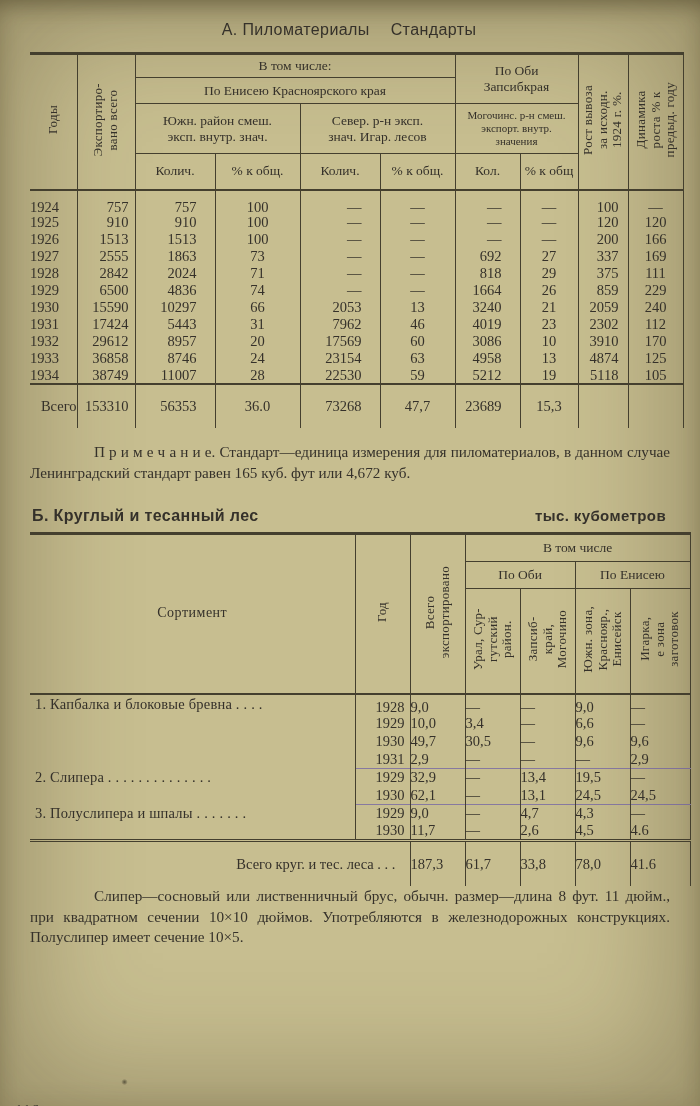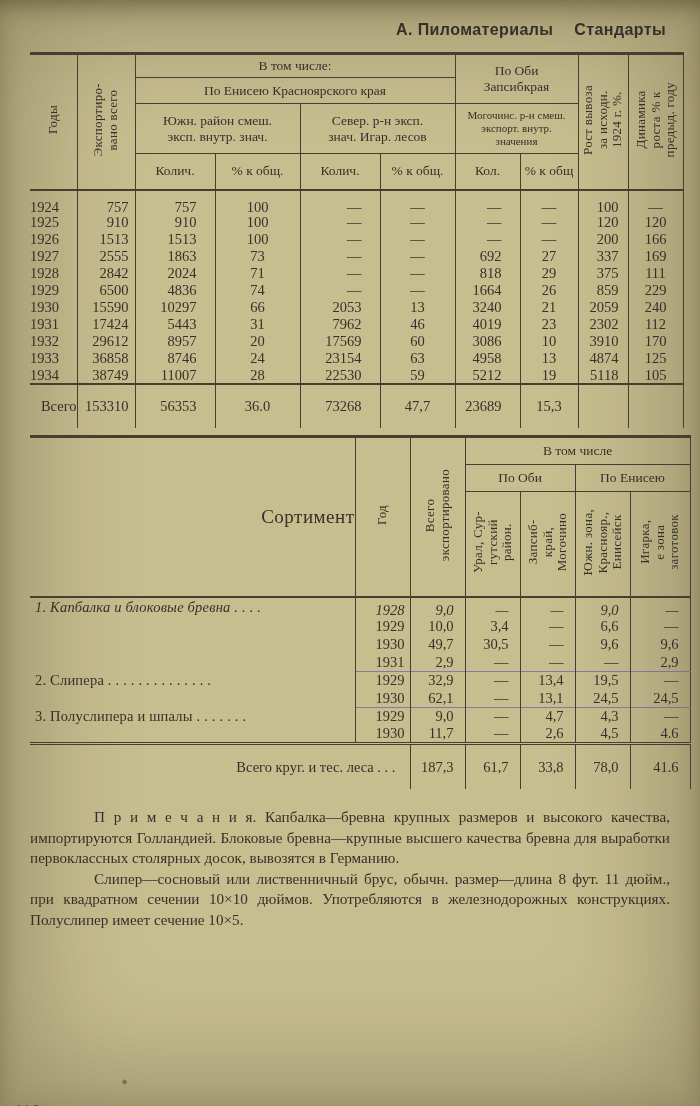--- a/index.html
+++ b/index.html
@@ -12,23 +12,23 @@
   body{margin:0;background:#777;}
   .page{
     position:relative;width:700px;height:1106px;overflow:hidden;
     background:var(--paper);color:var(--ink);
     font-family:"Liberation Serif",serif;
     box-shadow:inset 0 16px 26px -14px rgba(50,42,18,.5),
                inset 0 0 110px 32px rgba(73,62,32,.33),
                inset 0 0 20px 6px rgba(73,62,32,.12);
   }
   
-  .toprow{display:flex;justify-content:flex-end;align-items:baseline;
+  .toprow{display:flex;justify-content:center;align-items:baseline;
     padding:21px 34px 0 32px;font-family:"Liberation Sans",sans-serif;
-    font-weight:bold;font-size:16px;letter-spacing:.4px;gap:21px;}
+    font-weight:normal;font-size:16px;letter-spacing:.4px;gap:21px;}
   .secb{display:flex;justify-content:space-between;align-items:baseline;
     margin:24px 34px 0 32px;font-family:"Liberation Sans",sans-serif;
     font-weight:bold;font-size:16px;letter-spacing:.4px;}
   .secb .units{font-size:15px;}
   
   table{border-collapse:collapse;table-layout:fixed;}
   th,td{padding:0;font-weight:normal;}
   .t1,.t2{border-top:3px solid var(--line);border-right:1px solid var(--line);}
   .t1 th,.t1 td,.t2 th,.t2 td{border-left:1px solid var(--line);}
   .noL{border-left:none !important;}
@@ -57,27 +57,27 @@
   .t1 tr.tot .yr{text-align:right;padding-left:3px;}
   
   .note{margin:14px 30px 0 30px;font-size:15.2px;line-height:20.5px;
     text-align:justify;text-indent:64px;}
   .note .nlab{white-space:nowrap;}
   
   .t2{margin:7px 0 0 30px;width:660px;}
   .t2 .g1 th{height:28px;}
   .t2 .g2 th{height:27px;}
   .t2 .g3 th{height:105px;}
-  .sorthead{font-size:19px;letter-spacing:.5px;text-align:right;}
+  .sorthead{font-size:14px;letter-spacing:.5px;}
   .t2 tbody td{height:18px;font-size:14.5px;line-height:1;}
-  .t2 tbody tr:first-child td{padding-top:5px;font-style:italic;}
+  .t2 tbody tr:first-child td{padding-top:5px;}
   .lbl{text-align:left;vertical-align:top;padding:2px 0 0 5px !important;
     font-size:14px;letter-spacing:.2px;white-space:nowrap;overflow:hidden;}
   .yr2{text-align:right;padding-right:5px !important;}
-  .v{text-align:right;padding-right:11px !important;}
+  .v{padding-right:11px !important;}
   .t2 tr.pen td:not(.lbl){border-top:1.5px solid var(--pen);}
   .t2 tr.tot2 td{border-top:3px double var(--line);height:46px;}
   .totlbl{text-align:right;padding-right:14px !important;font-size:14.5px;}
   
   .pgnum{position:absolute;left:15px;top:1102px;font-size:15px;letter-spacing:1px;}
   .speck{position:absolute;left:121px;top:1079px;width:7px;height:6px;border-radius:50%;
     background:radial-gradient(circle,rgba(60,55,40,.75),rgba(60,55,40,0) 70%);}
 </style>
 </head>
 <body>
@@ -279,21 +279,26 @@
           <td class="num">73268</td>
           <td class="pct">47,7</td>
           <td class="num">23689</td>
           <td class="pct">15,3</td>
           <td class="gr"></td>
           <td class="ctr"></td>
         </tr>
     </tbody>
   </table>
 
-
+  <p class="note"><span class="nlab">П р и м е ч а н и е.</span> <span>Стандарт—единица измерения для пиломатериалов, в данном случае Ленинградский стандарт равен 165 куб. фут или 4,672 куб.</span></p>
+
+  <div class="secb">
+    <span>Б. Круглый и тесанный лес</span>
+    <span class="units">тыс. кубометров</span>
+  </div>
 
   <table class="t2">
     <colgroup>
       <col style="width:325px">
         <col style="width:55px">
         <col style="width:55px">
         <col style="width:55px">
       <col style="width:55px">
         <col style="width:55px">
         <col style="width:60px">
@@ -397,18 +402,17 @@
           <td class="totlbl noL" colspan="2">Всего  круг.  и тес.  леса   .  .  .</td>
           <td class="v">187,3</td>
           <td class="v">61,7</td>
           <td class="v">33,8</td>
           <td class="v">78,0</td>
           <td class="v">41.6</td>
         </tr>
     </tbody>
   </table>
 
-  <p class="note" style="margin-top:18px"><span class="nlab">П р и м е ч а н и я.</span> <span>Капбалка—бревна крупных размеров и высокого качества, импортируются Голландией. Блоковые бревна—крупные высшего качества бревна для выработки первоклассных столярных досок, вывозятся в Германию.</span></p>
   <p class="note" style="margin-top:0"><span>Слипер—сосновый или лиственничный брус, обычн. размер—длина 8 фут. 11 дюйм., при квадратном сечении 10×10 дюймов. Употребляются в железнодорожных конструкциях. Полуслипер имеет сечение 10×5.</span></p>
 
   <div class="pgnum">116</div>
   <div class="speck"></div>
 </div>
 
 </body></html>

